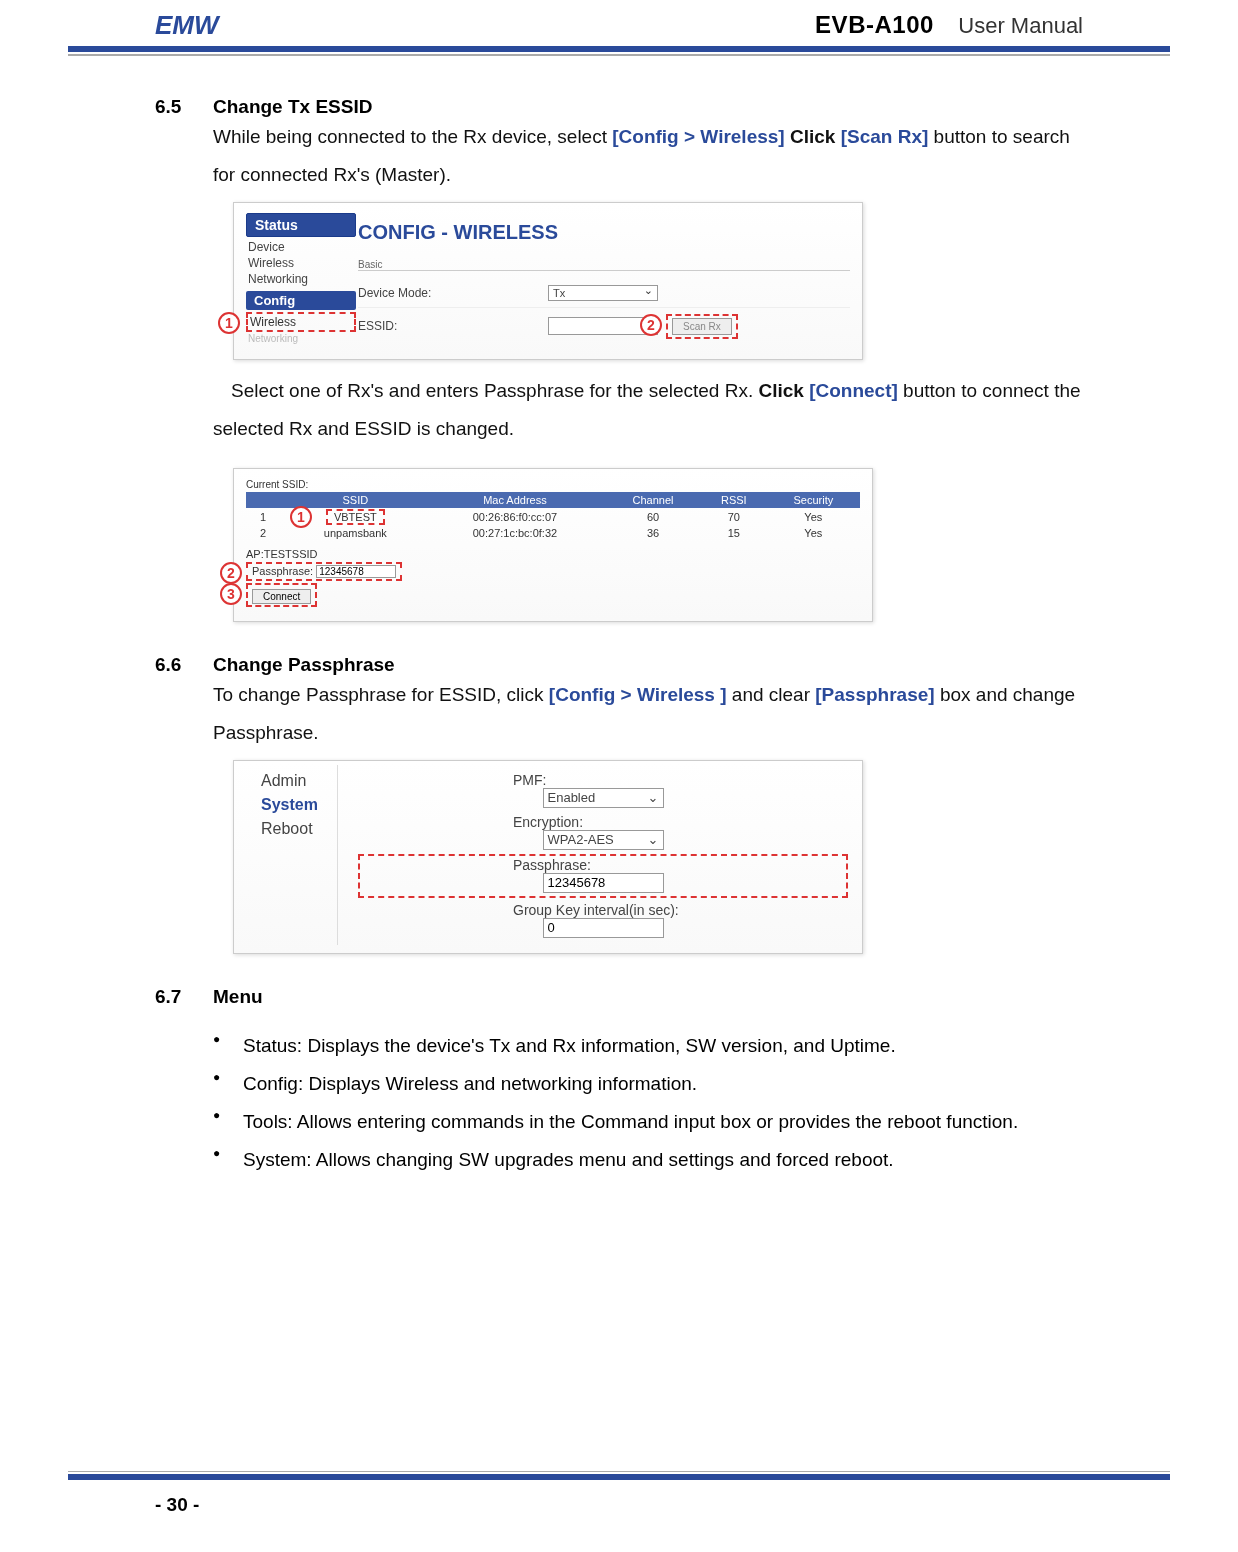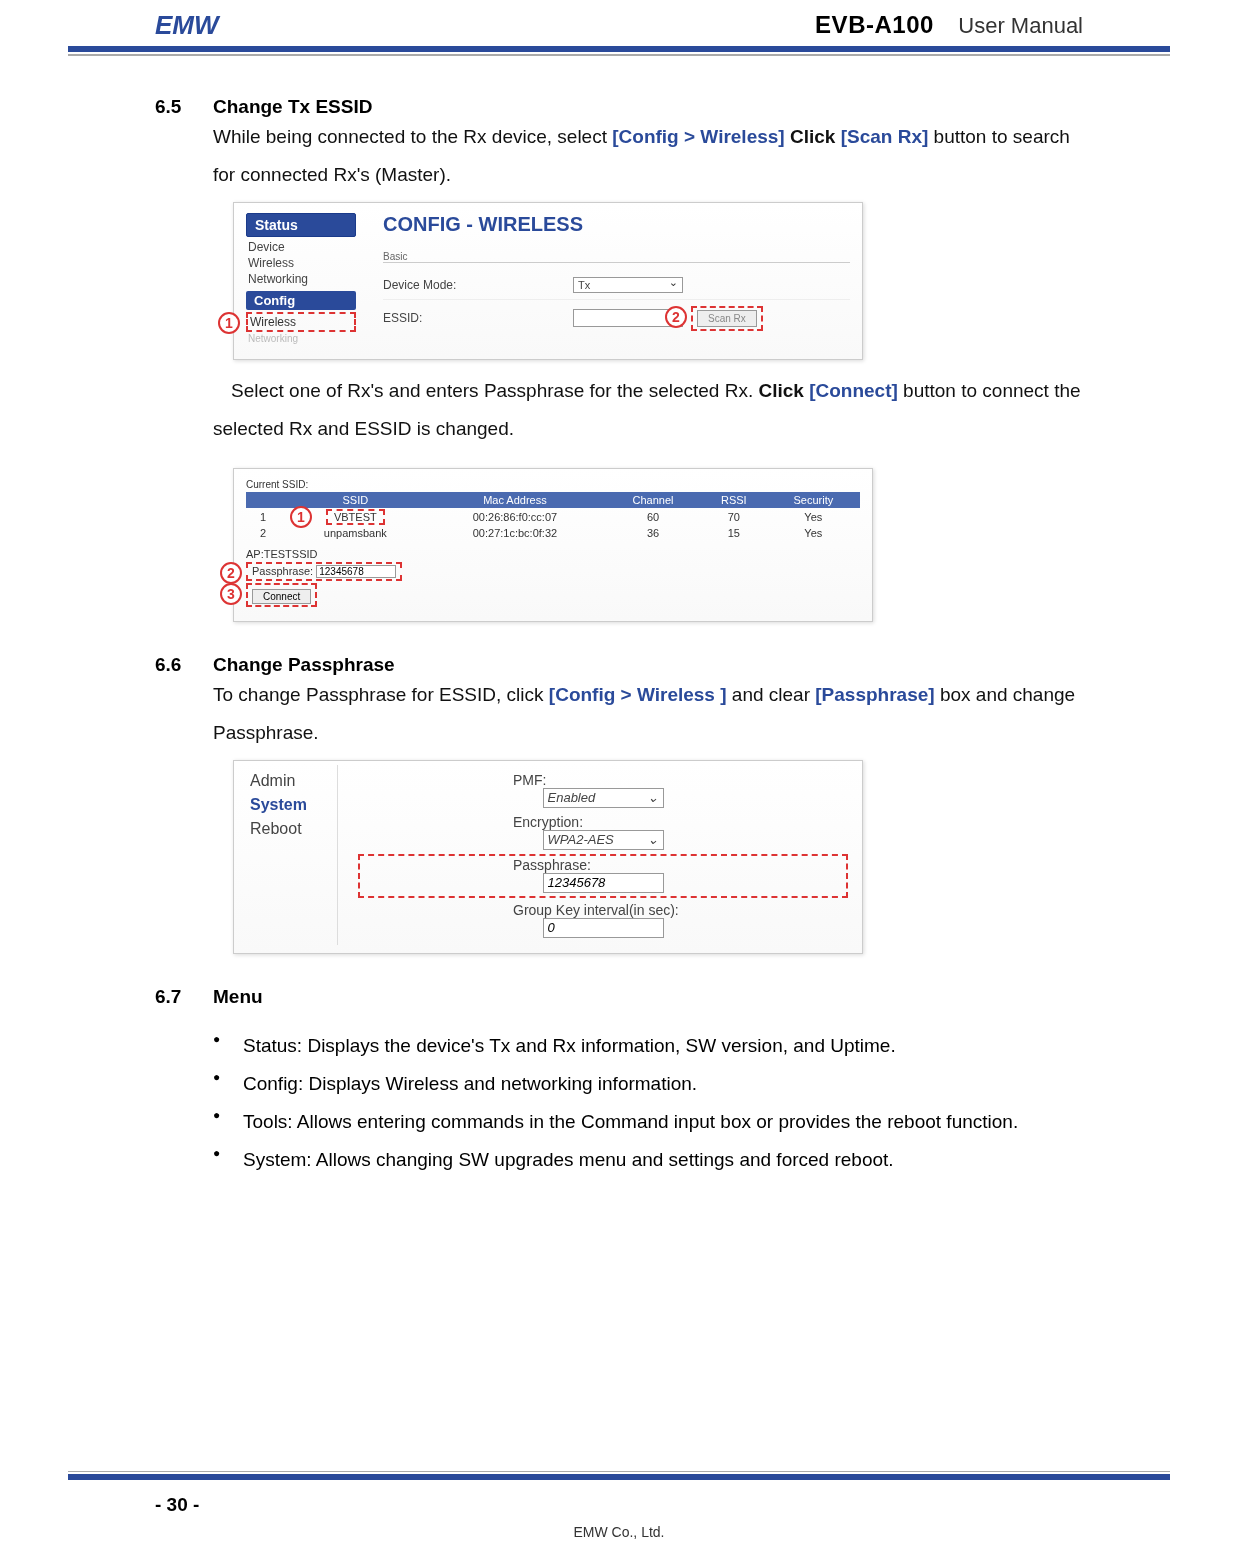--- a/index.html
+++ b/index.html
@@ -80,21 +80,22 @@
     margin: 8px 0 12px 78px;
     width: 630px;
     background: linear-gradient(#fff,#f9f9f9);
     border: 1px solid #ccc;
     box-shadow: 1px 1px 4px rgba(0,0,0,0.15);
     padding: 10px 12px 14px 12px;
     position: relative;
   }
   .ss1-inner {
     display: flex;
-    gap: 27px;
+    gap: 2px;
+    align-items: flex-end;
   }
   .ss1-nav {
     width: 110px;
   }
   .nav-status {
     background: #2a4a9a;
     color: #fff;
     font-weight: bold;
     font-size: 14px;
     padding: 3px 8px;
@@ -292,20 +293,21 @@
   }
   .ss3-nav {
     width: 100px;
     border-right: 1px solid #ddd;
     padding: 4px 6px 4px 12px;
   }
   .ss3-nav .item {
     font-size: 16px;
     color: #444;
     padding: 3px 0;
+    margin-left: 11px;
   }
   .ss3-nav .item.sys {
     color: #2a4a9a;
     font-weight: bold;
   }
   .ss3-main {
     flex: 1;
     padding: 4px 10px 4px 20px;
   }
   .ss3-row {
@@ -317,21 +319,20 @@
     flex-direction: column;
   }
   .ss3-row .lbl { width: 180px; }
   .ss3-sel, .ss3-inp {
     border: 1px solid #999;
     font-size: 13px;
     padding: 1px 4px;
     width: 121px;
     height: 20px;
     background: #fff;
-    font-style: italic;
   }
   .dashed-wide {
     border: 2px dashed #d33;
     padding: 0 4px 2px 4px;
     margin: 1px 0;
   }
   .bullet-list {
     margin-left: 58px;
     font-size: 19px;
     line-height: 2.0;
@@ -539,15 +540,14 @@
     </ul>
   </div>
 
 </div>
 
 <div class="footer-rule-wrap">
   <div class="hr-thin"></div>
   <div class="hr-thick" style="margin-top:2px;"></div>
 </div>
 <div class="footer-page">- 30 -</div>
-<div class="footer-company">EMW Co., Ltd.</div>
 
 </div>
 
 </body></html>

